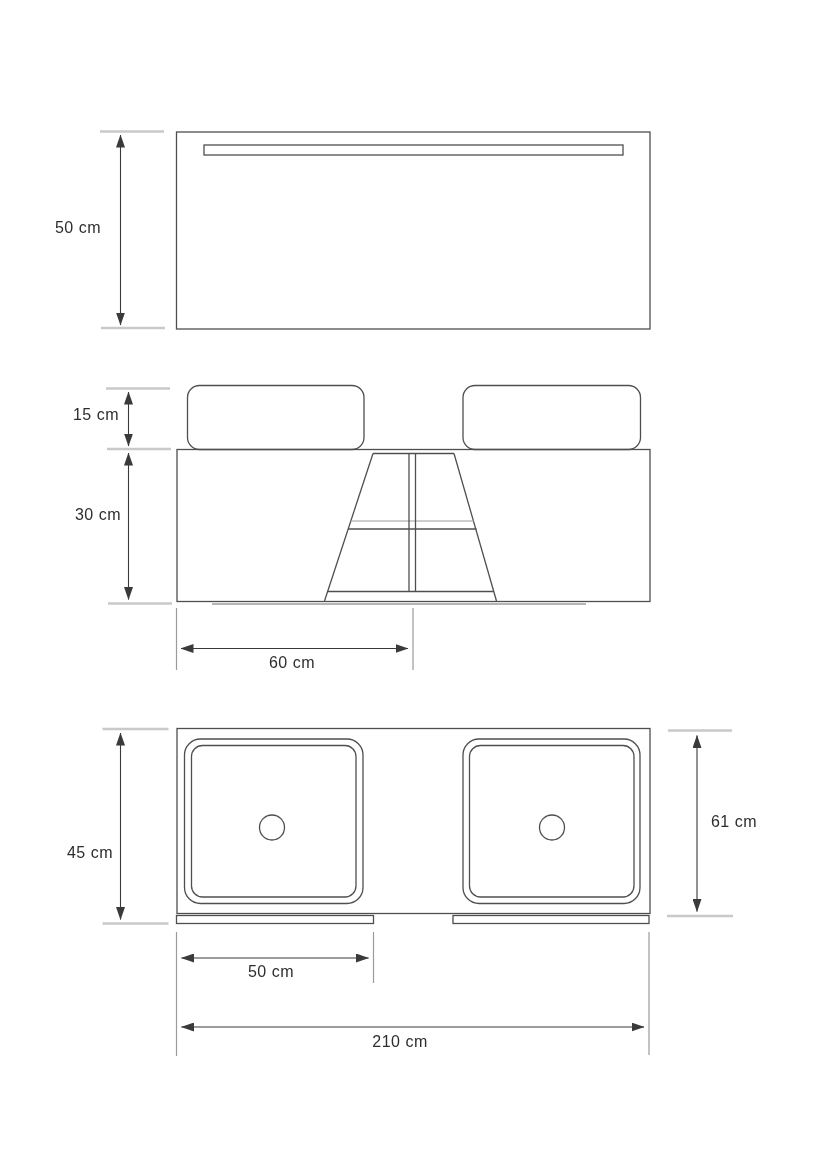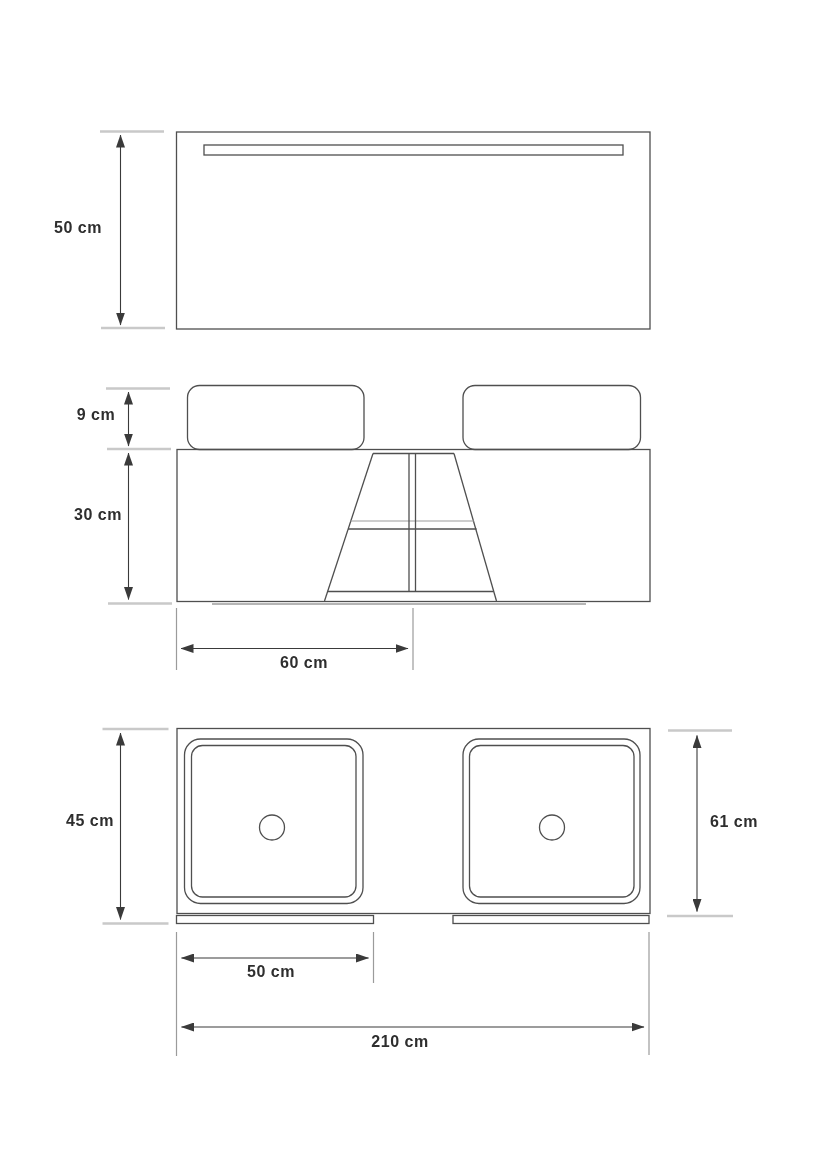--- a/index.html
+++ b/index.html
@@ -2,21 +2,20 @@
 <html><head>
 <meta charset="utf-8">
 <style>
   html,body{margin:0;padding:0;background:#ffffff;}
   .canvas{
     position:relative;
     width:827px;height:1169px;
     background:#ffffff;
     font-family:"Liberation Sans", sans-serif;
     overflow:hidden;
-    font-weight:bold;
   }
   .canvas svg{position:absolute;left:0;top:0;}
   .ln   {fill:none;stroke:#4f4f4f;stroke-width:1.3;}
   .lnw  {fill:#ffffff;stroke:#4f4f4f;stroke-width:1.3;}
   .lt   {fill:none;stroke:#9b9b9b;stroke-width:1.2;}
   .tick {stroke:#c9c9c9;stroke-width:2.6;}
   .ext  {stroke:#9b9b9b;stroke-width:1.2;}
   .arrow{stroke:#3a3a3a;stroke-width:1.1;fill:none;}
   .shadow{stroke:#b5b5b5;stroke-width:2;}
   .dim-label{
@@ -108,27 +107,27 @@
       <line class="arrow" x1="181.5" y1="958" x2="368.5" y2="958" marker-start="url(#arw)" marker-end="url(#arw)"></line>
     </g>
     <g>
       <line class="ext" x1="649" y1="932" x2="649" y2="1055"></line>
       <line class="arrow" x1="181.5" y1="1027" x2="644" y2="1027" marker-start="url(#arw)" marker-end="url(#arw)"></line>
     </g>
   </svg>
 
   <div class="dim-label" style="left:78px;top:228px">50 cm</div>
 
-  <div class="dim-label" style="left:96px;top:415px">9 cm</div>
+  <div class="dim-label" style="left:96px;top:415px">15 cm</div>
 
   <div class="dim-label" style="left:98px;top:515px">30 cm</div>
 
-  <div class="dim-label" style="left:304px;top:663px">60 cm</div>
+  <div class="dim-label" style="left:292px;top:663px">60 cm</div>
 
-  <div class="dim-label" style="left:90px;top:821px">45 cm</div>
+  <div class="dim-label" style="left:90px;top:853px">45 cm</div>
 
   <div class="dim-label" style="left:734px;top:822px">61 cm</div>
 
   <div class="dim-label" style="left:271px;top:972px">50 cm</div>
 
   <div class="dim-label" style="left:400px;top:1042px">210 cm</div>
 
 </div>
 
 </body></html>

